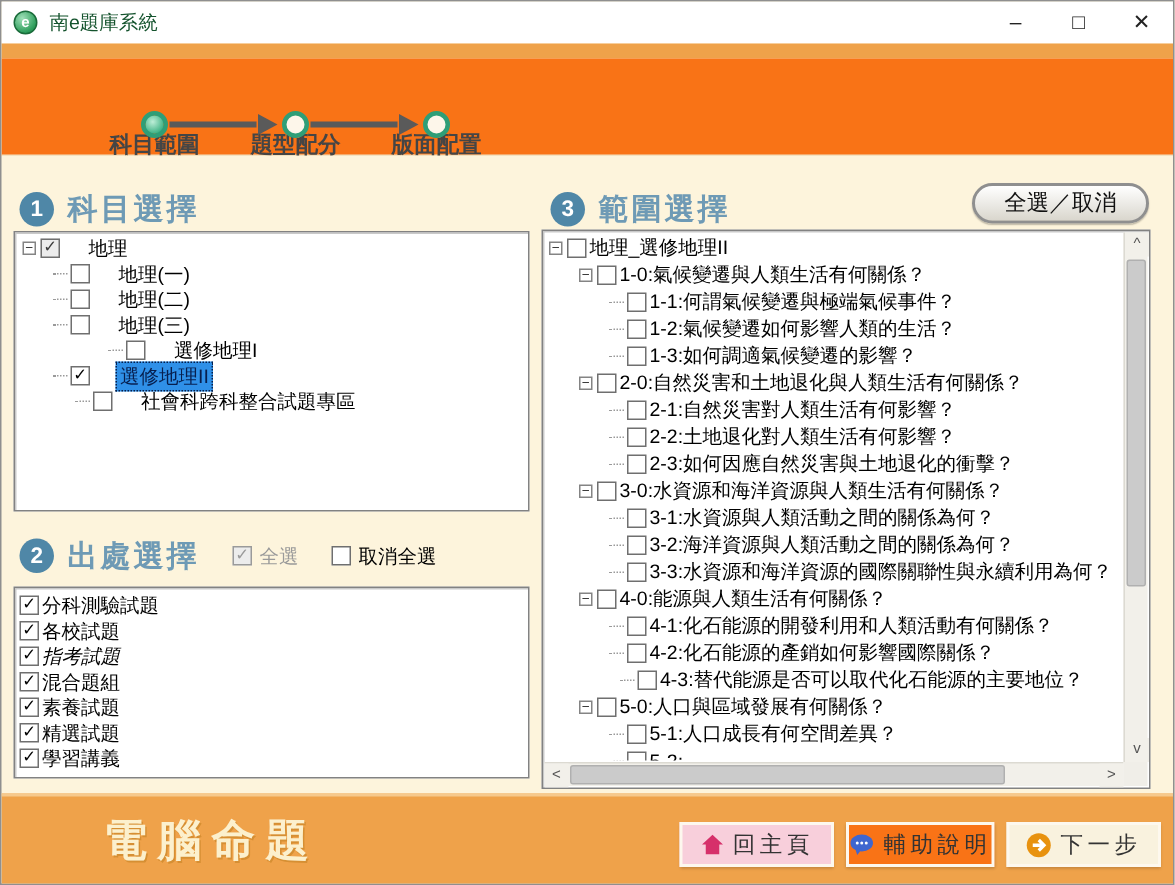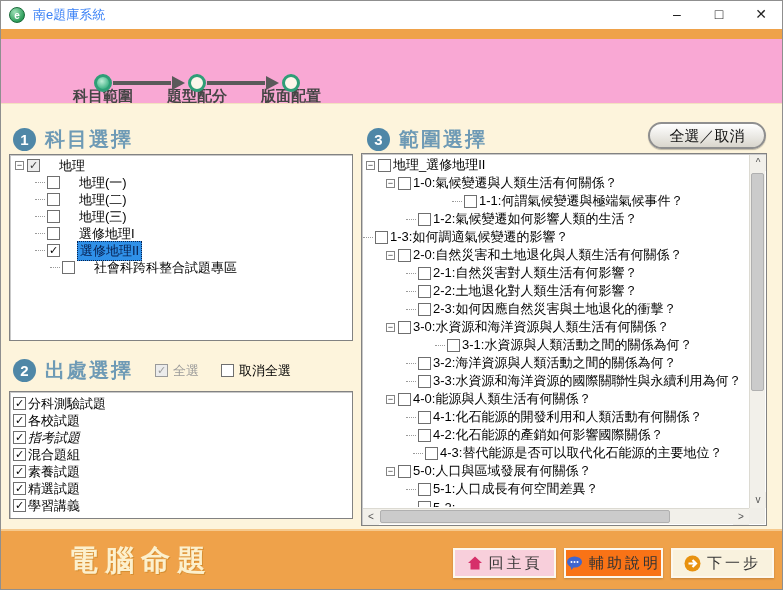--- a/index.html
+++ b/index.html
@@ -7,28 +7,28 @@
   .window { position:relative; width:783px; height:590px; background:#fdf4dc;
             border:1px solid #8f8f8f; overflow:hidden; }
 
   
   .titlebar { position:absolute; top:0; left:0; right:0; height:28px; background:#ffffff; }
   .app-icon { position:absolute; left:8px; top:6px; width:16px; height:16px; border-radius:50%;
               background:radial-gradient(circle at 35% 30%, #9fe0b8, #2e9e5b 70%, #1c7a42);
               color:#fff; font-size:10px; font-weight:bold; text-align:center; line-height:16px;
               border:1px solid #1a6b3a; }
   .app-title { position:absolute; left:32px; top:0; height:28px; line-height:28px;
-               font-size:13px; color:#3b82f6;text-align:right; }
+               font-size:13px; color:#14532d;text-align:right; }
   .win-controls { position:absolute; right:0; top:0; height:28px; display:flex; }
   .win-btn { width:42px; height:28px; text-align:center; line-height:26px; font-size:14px;
              color:#222; cursor:default; }
 
   
   .orange-strip { position:absolute; top:28px; left:0; right:0; height:10px; background:#efa24a; }
-  .steps-band   { position:absolute; top:38px; left:0; right:0; height:65px; background:#f9a8d4;
+  .steps-band   { position:absolute; top:38px; left:0; right:0; height:65px; background:#f97316;
                   border-bottom:1px solid #f3e2c0; }
   .footer       { position:absolute; top:528px; left:0; right:0; height:62px; background:#efa24a;
                   border-top:2px solid #f6c98d; }
 
   
   .step-label { position:absolute; top:48px; width:96px; text-align:center; font-size:15px;
                 font-weight:bold; color:#454545; }
   .step-circle { position:absolute; top:73px; width:18px; height:18px; border-radius:50%;
                  border:3px solid #2f9e77; background:#fdf6ea; }
   .step-circle.filled { background:radial-gradient(circle at 40% 35%, #bdeed7, #3cb183 75%); }
@@ -152,21 +152,21 @@
         <span class="cb"></span>
         <span class="gap"></span>
         <span class="tlabel">地理(二)</span>
       </div>
       <div class="trow" style="height: 17px; padding-left: 25px;">
         <span class="dots"></span>
         <span class="cb"></span>
         <span class="gap"></span>
         <span class="tlabel">地理(三)</span>
       </div>
-      <div class="trow" style="height: 17px; padding-left: 25px;">
+      <div class="trow" style="height: 17px; padding-left: 25px; margin-left: 37px;">
         <span class="dots"></span>
         <span class="cb"></span>
         <span class="gap"></span>
         <span class="tlabel">選修地理I</span>
       </div>
       <div class="trow" style="height: 17px; padding-left: 25px;">
         <span class="dots"></span>
         <span class="cb cb-checked"></span>
         <span class="gap"></span>
         <span class="tlabel sel">選修地理II</span>
@@ -234,31 +234,31 @@
         <div class="trow" style="height: 18px; padding-left: 3px;">
           <span class="exp">−</span>
           <span class="cb"></span>
           <span class="tlabel">地理_選修地理II</span>
         </div>
         <div class="trow" style="height: 18px; padding-left: 23px;">
           <span class="exp">−</span>
           <span class="cb"></span>
           <span class="tlabel">1-0:氣候變遷與人類生活有何關係？</span>
         </div>
-        <div class="trow" style="height: 18px; padding-left: 61px; margin-left: 28px;">
+        <div class="trow" style="height: 18px; padding-left: 43px;">
           <span class="dots"></span>
           <span class="cb"></span>
           <span class="tlabel">1-1:何謂氣候變遷與極端氣候事件？</span>
         </div>
         <div class="trow" style="height: 18px; padding-left: 43px;">
           <span class="dots"></span>
           <span class="cb"></span>
           <span class="tlabel">1-2:氣候變遷如何影響人類的生活？</span>
         </div>
-        <div class="trow" style="height: 18px; ">
+        <div class="trow" style="height: 18px; padding-left: 43px;">
           <span class="dots"></span>
           <span class="cb"></span>
           <span class="tlabel">1-3:如何調適氣候變遷的影響？</span>
         </div>
         <div class="trow" style="height: 18px; padding-left: 23px;">
           <span class="exp">−</span>
           <span class="cb"></span>
           <span class="tlabel">2-0:自然災害和土地退化與人類生活有何關係？</span>
         </div>
         <div class="trow" style="height: 18px; padding-left: 43px;">
@@ -274,21 +274,21 @@
         <div class="trow" style="height: 18px; padding-left: 43px;">
           <span class="dots"></span>
           <span class="cb"></span>
           <span class="tlabel">2-3:如何因應自然災害與土地退化的衝擊？</span>
         </div>
         <div class="trow" style="height: 18px; padding-left: 23px;">
           <span class="exp">−</span>
           <span class="cb"></span>
           <span class="tlabel">3-0:水資源和海洋資源與人類生活有何關係？</span>
         </div>
-        <div class="trow" style="height: 18px; padding-left: 43px; margin-left: 29px;">
+        <div class="trow" style="height: 18px; padding-left: 43px;">
           <span class="dots"></span>
           <span class="cb"></span>
           <span class="tlabel">3-1:水資源與人類活動之間的關係為何？</span>
         </div>
         <div class="trow" style="height: 18px; padding-left: 43px;">
           <span class="dots"></span>
           <span class="cb"></span>
           <span class="tlabel">3-2:海洋資源與人類活動之間的關係為何？</span>
         </div>
         <div class="trow" style="height: 18px; padding-left: 43px;">

